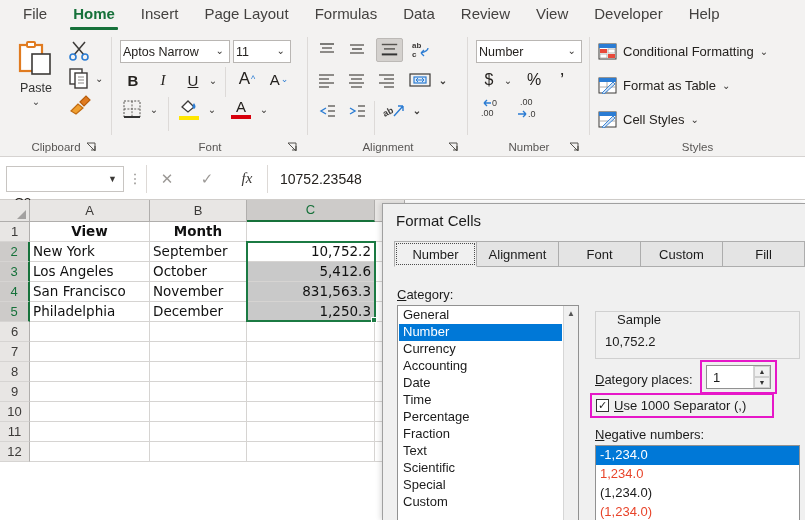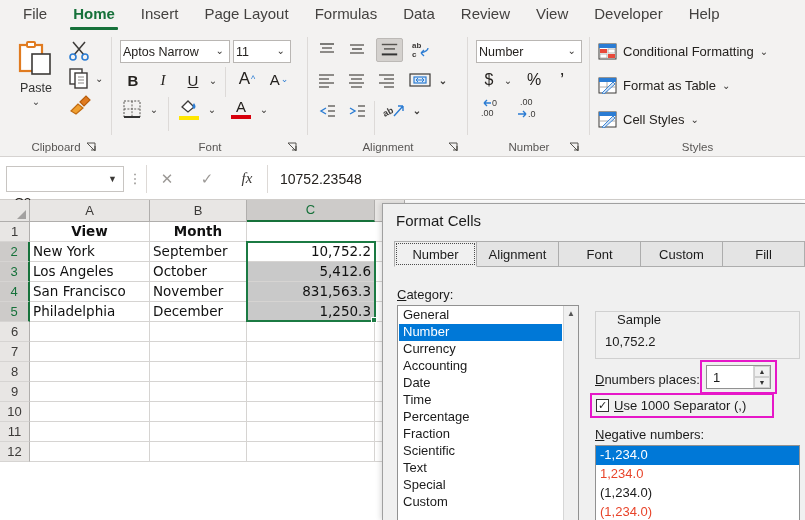--- a/index.html
+++ b/index.html
@@ -654,36 +654,36 @@
     <div class="listbox" style="left:14px; top:101px; width:182px; height:219px;">
       <div style="position:absolute; left:1px; top:1px; right:16px;">
         <div class="litem">General</div>
         <div class="litem sel">Number</div>
         <div class="litem">Currency</div>
         <div class="litem">Accounting</div>
         <div class="litem">Date</div>
         <div class="litem">Time</div>
         <div class="litem">Percentage</div>
         <div class="litem">Fraction</div>
+        <div class="litem">Text</div>
         <div class="litem">Scientific</div>
-        <div class="litem">Text</div>
         <div class="litem">Special</div>
         <div class="litem">Custom</div>
       </div>
       <div class="scroll">
         <div class="arrow">▲</div>
       </div>
     </div>
 
     <div class="group-box" style="left:212px; top:107px; width:205px; height:48px;"></div>
     <div class="group-legend" style="left:220px; top:108px;margin-left:11px;">Sample</div>
     <div class="sample-val" style="left:222px; top:130px;">10,752.2</div>
 
     <div class="dlabel" style="left:212px; top:168px;">
-      <u>D</u><span>numbers places:</span>
+      <u>D</u><span>ategory places:</span>
     </div>
     <div class="spin" style="left:323px; top:161px; width:65px; height:24px;">
       <span class="sv">1</span>
       <span class="sbtns">
         <span class="sb">▲</span>
         <span class="sb">▼</span>
       </span>
     </div>
     <div class="hl" style="left:317px; top:156px; width:77px; height:34px;"></div>
 

